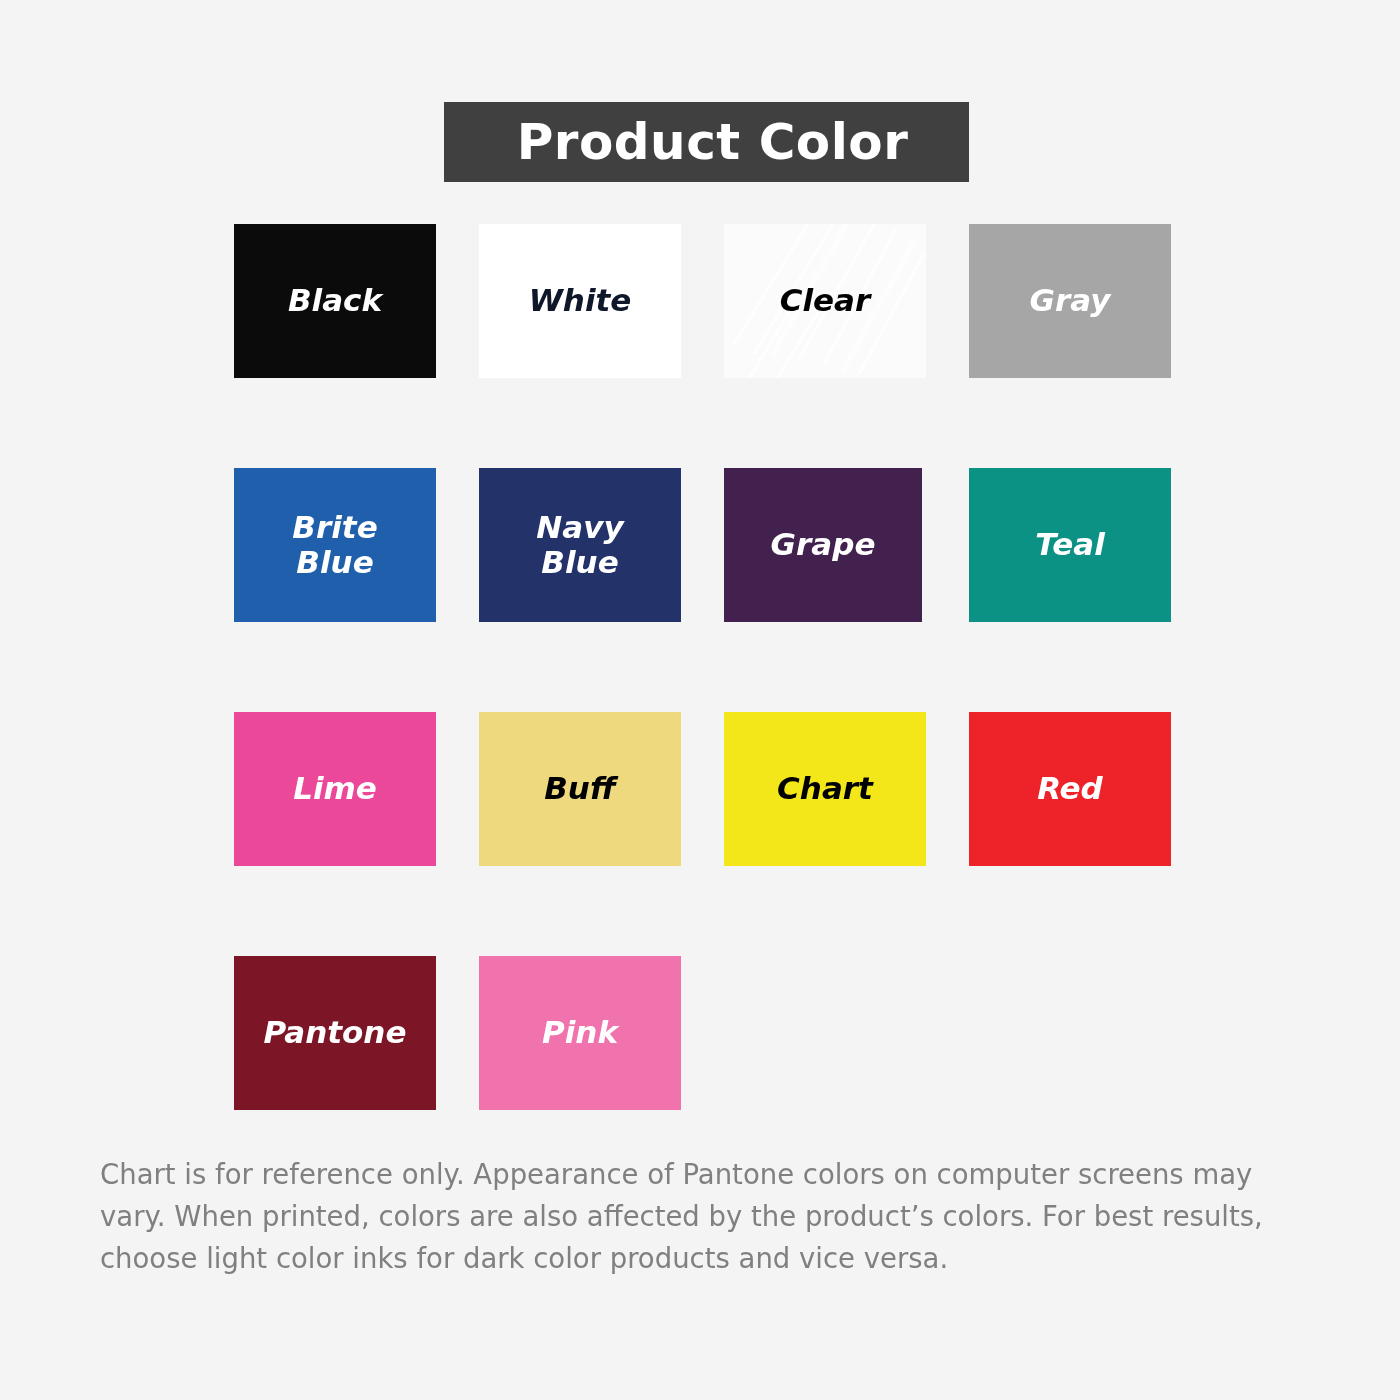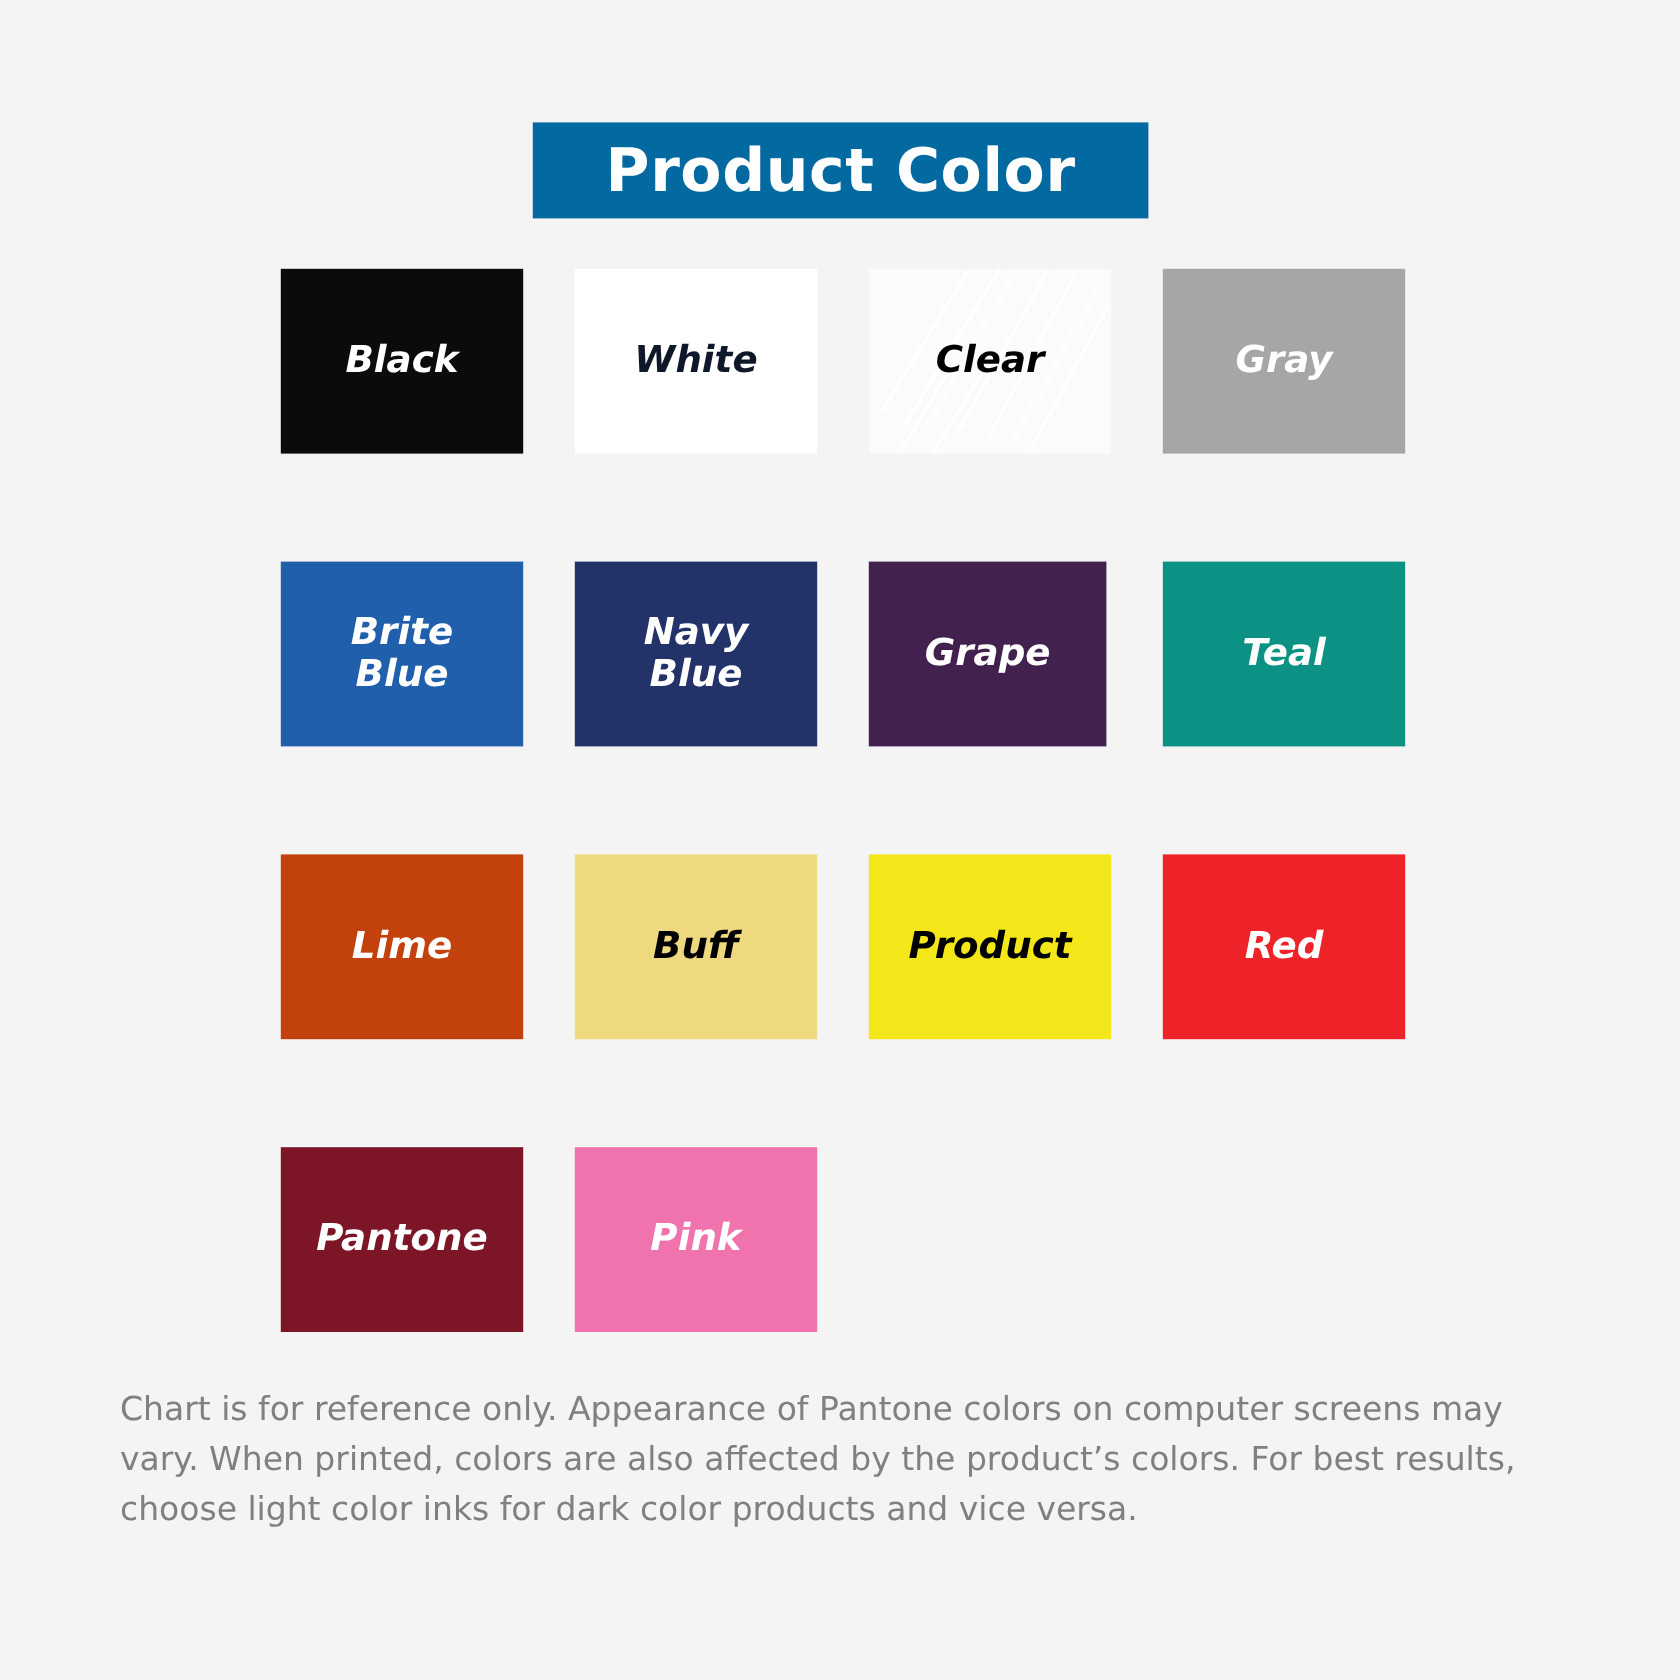--- a/index.html
+++ b/index.html
@@ -103,21 +103,21 @@
     font-size: 27.5px;
     line-height: 1.52;
     font-family: "DejaVu Sans", sans-serif;
   }
 </style>
 </head>
 <body style="background: rgb(244, 244, 244);">
 
 <div class="page">
 
-  <div class="title-banner" style="background: #0369a1;">
+  <div class="title-banner" style="background: #404040; padding-left: 12px;">
     <span class="title-text" style="color: rgb(255, 255, 255);">Product Color</span>
   </div>
 
   <div class="grid">
 
     <div class="grid-row">
       <div class="cell">
         <div class="swatch" style="background: rgb(11, 11, 11);">
           <span class="swatch-label" style="color: rgb(255, 255, 255); white-space: pre-line;">Black</span>
         </div>
@@ -174,32 +174,32 @@
       </div>
       <div class="cell">
         <div class="swatch" style="background: rgb(12, 145, 133);">
           <span class="swatch-label" style="color: rgb(255, 255, 255); white-space: pre-line;">Teal</span>
         </div>
       </div>
     </div>
 
     <div class="grid-row">
       <div class="cell">
-        <div class="swatch" style="background: #c2410c;">
+        <div class="swatch" style="background: #ec4899;">
           <span class="swatch-label" style="color: rgb(255, 255, 255); white-space: pre-line;">Lime</span>
         </div>
       </div>
       <div class="cell">
         <div class="swatch" style="background: rgb(239, 217, 127);">
           <span class="swatch-label" style="color: rgb(0, 0, 0); white-space: pre-line;">Buff</span>
         </div>
       </div>
       <div class="cell">
         <div class="swatch" style="background: rgb(243, 231, 25);">
-          <span class="swatch-label" style="color: rgb(0, 0, 0); white-space: pre-line;">Product</span>
+          <span class="swatch-label" style="color: rgb(0, 0, 0); white-space: pre-line;">Chart</span>
         </div>
       </div>
       <div class="cell">
         <div class="swatch" style="background: rgb(238, 34, 41);">
           <span class="swatch-label" style="color: rgb(255, 255, 255); white-space: pre-line;">Red</span>
         </div>
       </div>
     </div>
 
     <div class="grid-row">

